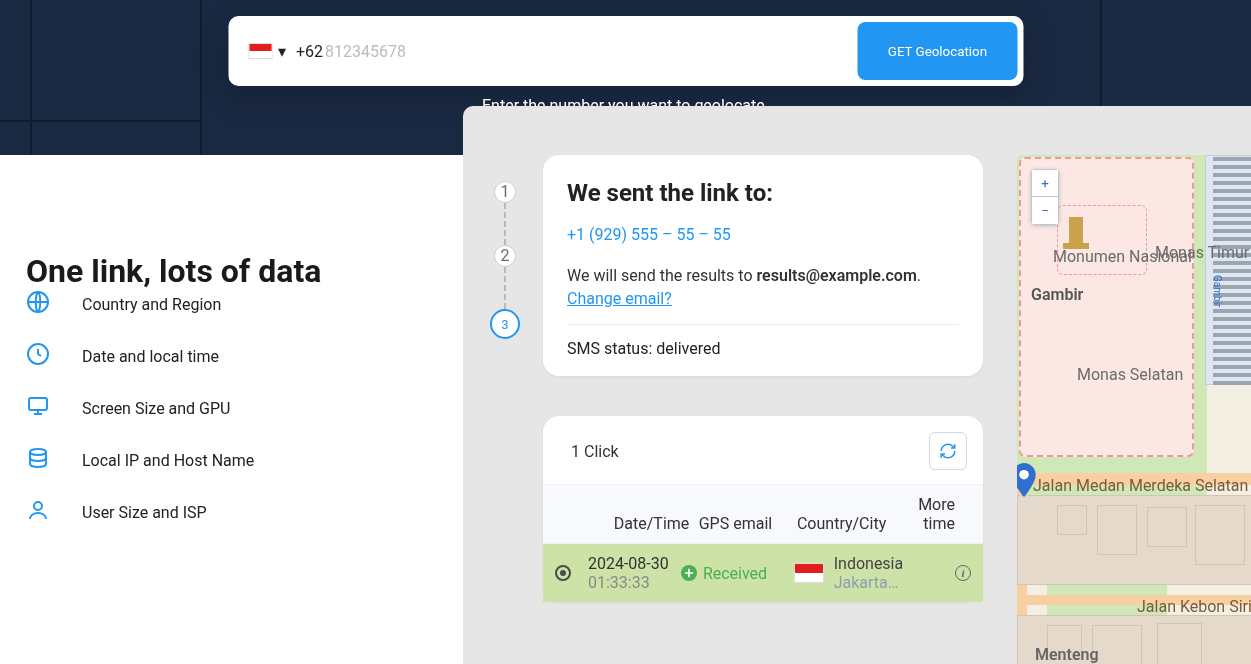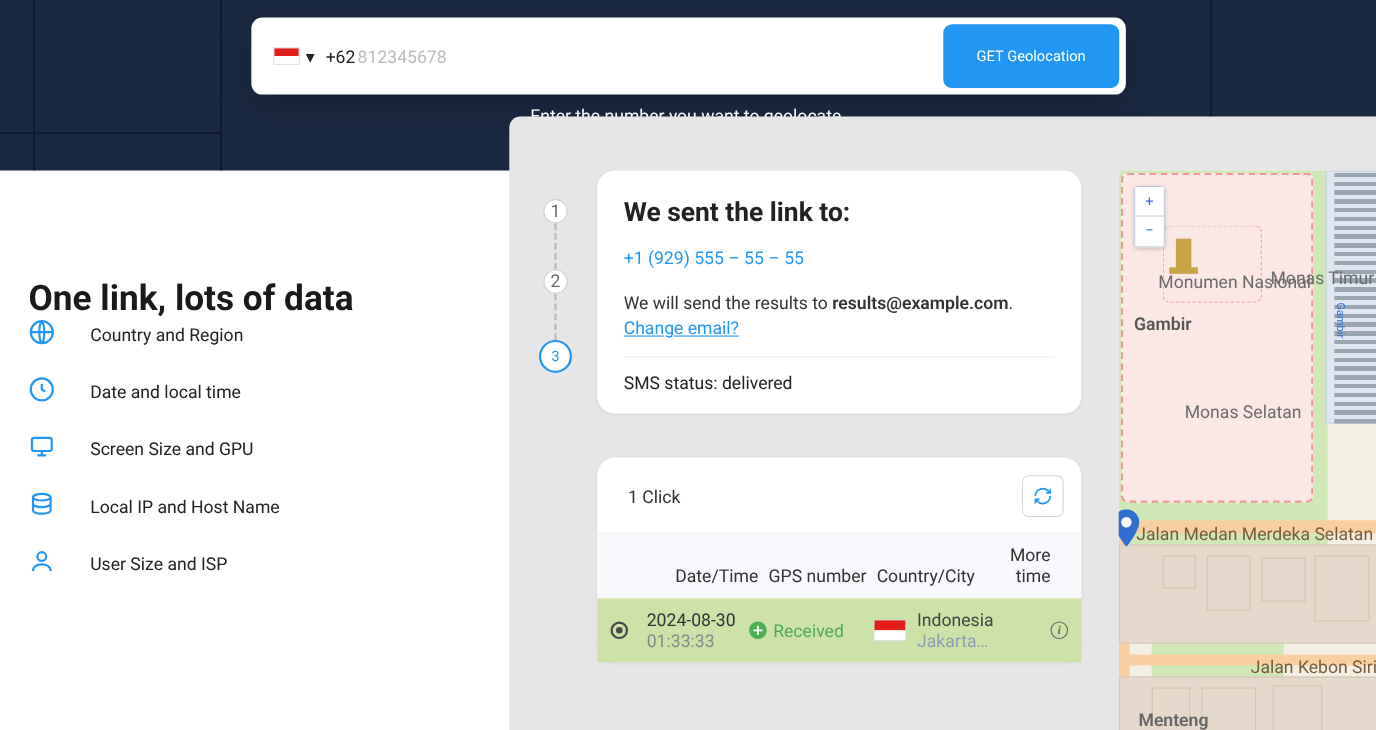--- a/index.html
+++ b/index.html
@@ -198,21 +198,21 @@
       <span class="ttl">1 Click</span>
       <button class="refresh">
         <svg viewBox="0 0 24 24" width="18" height="18">
             <path d="M3 12a9 9 0 0 1 15-6.7L21 8M21 3v5h-5M21 12a9 9 0 0 1-15 6.7L3 16M3 21v-5h5"></path>
           </svg>
       </button>
     </div>
     <div class="thead">
       <div class="col-sel"></div>
       <div class="col-dt">Date/Time</div>
-      <div class="col-gps">GPS number</div>
+      <div class="col-gps">GPS email</div>
       <div class="col-cc">Country/City</div>
       <div class="col-mi">More time</div>
     </div>
     <div class="trow">
       <div class="col-sel">
           <span class="radio"></span>
         </div>
       <div class="col-dt">
         <div class="dt-main">2024-08-30</div>
         <div class="dt-sub">01:33:33</div>

